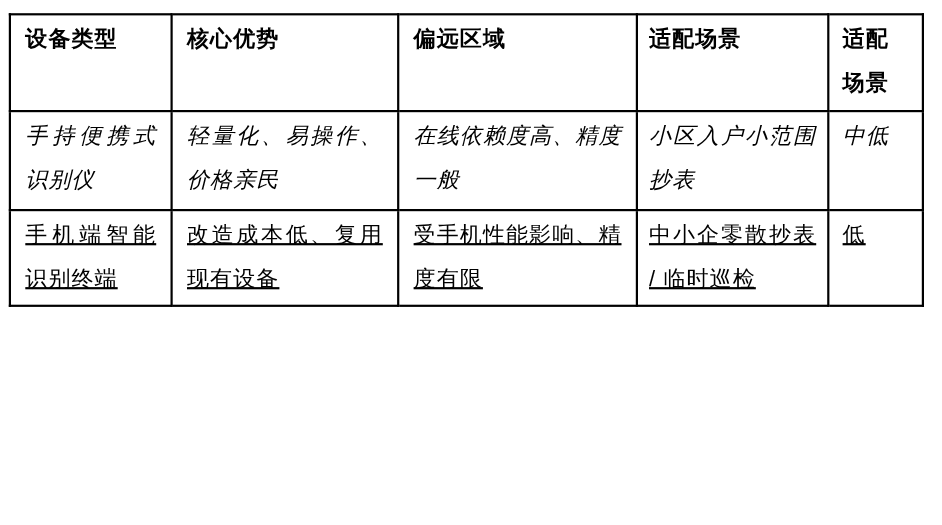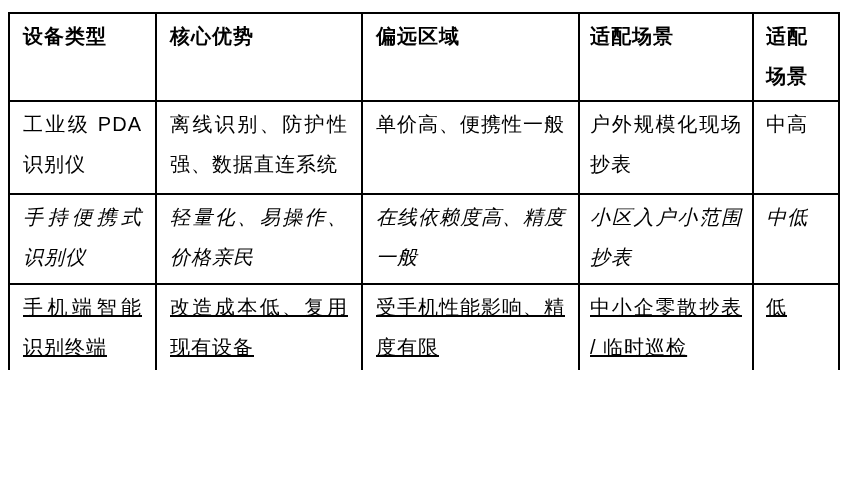--- a/index.html
+++ b/index.html
@@ -67,27 +67,20 @@
     <thead>
       <tr class="hrow">
         <th class="col1">设备类型</th>
         <th class="col2">核心优势</th>
         <th class="col3">偏远区域</th>
         <th class="col4">适配场景</th>
         <th class="col5">适配场景</th>
       </tr>
     </thead>
     <tbody>
-      <tr class="r0">
-        <td class="col1">工业级 PDA 识别仪</td>
-        <td class="col2">离线识别、防护性强、数据直连系统</td>
-        <td class="col3">单价高、便携性一般</td>
-        <td class="col4">户外规模化现场抄表</td>
-        <td class="col5">中高</td>
-      </tr>
       <tr class="r1">
         <td class="col1">手持便携式识别仪</td>
         <td class="col2">轻量化、易操作、价格亲民</td>
         <td class="col3">在线依赖度高、精度一般</td>
         <td class="col4">小区入户小范围抄表</td>
         <td class="col5">中低</td>
       </tr>
       <tr class="r3">
         <td class="col1">手机端智能识别终端</td>
         <td class="col2">改造成本低、复用现有设备</td>

